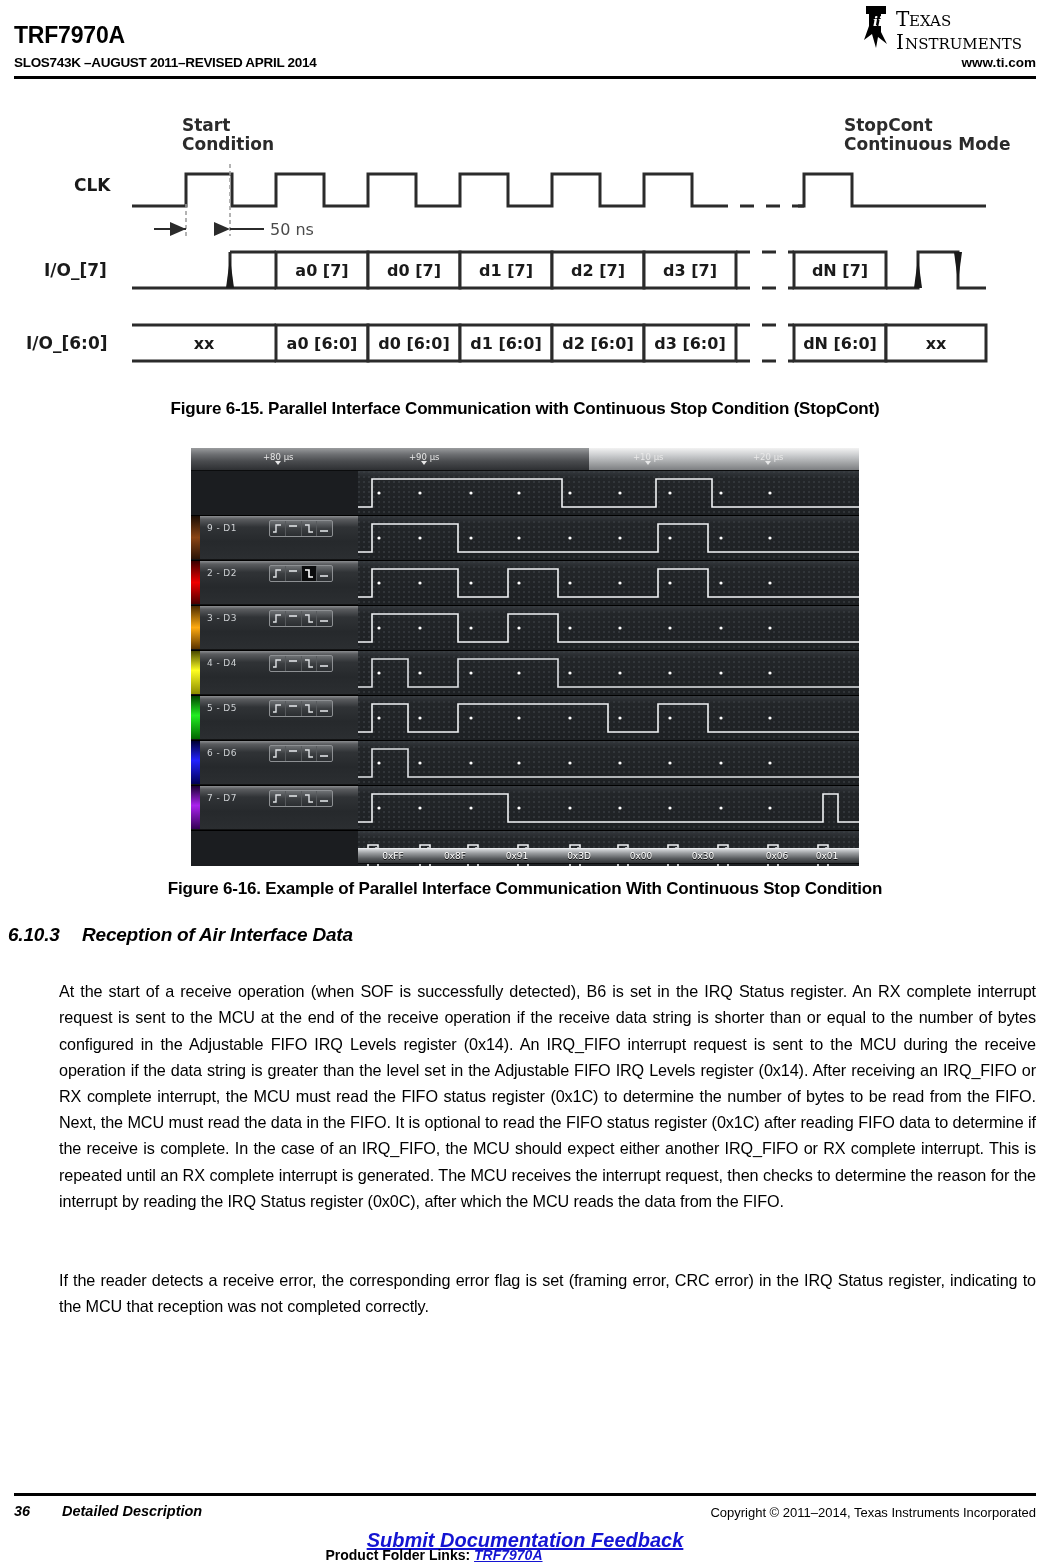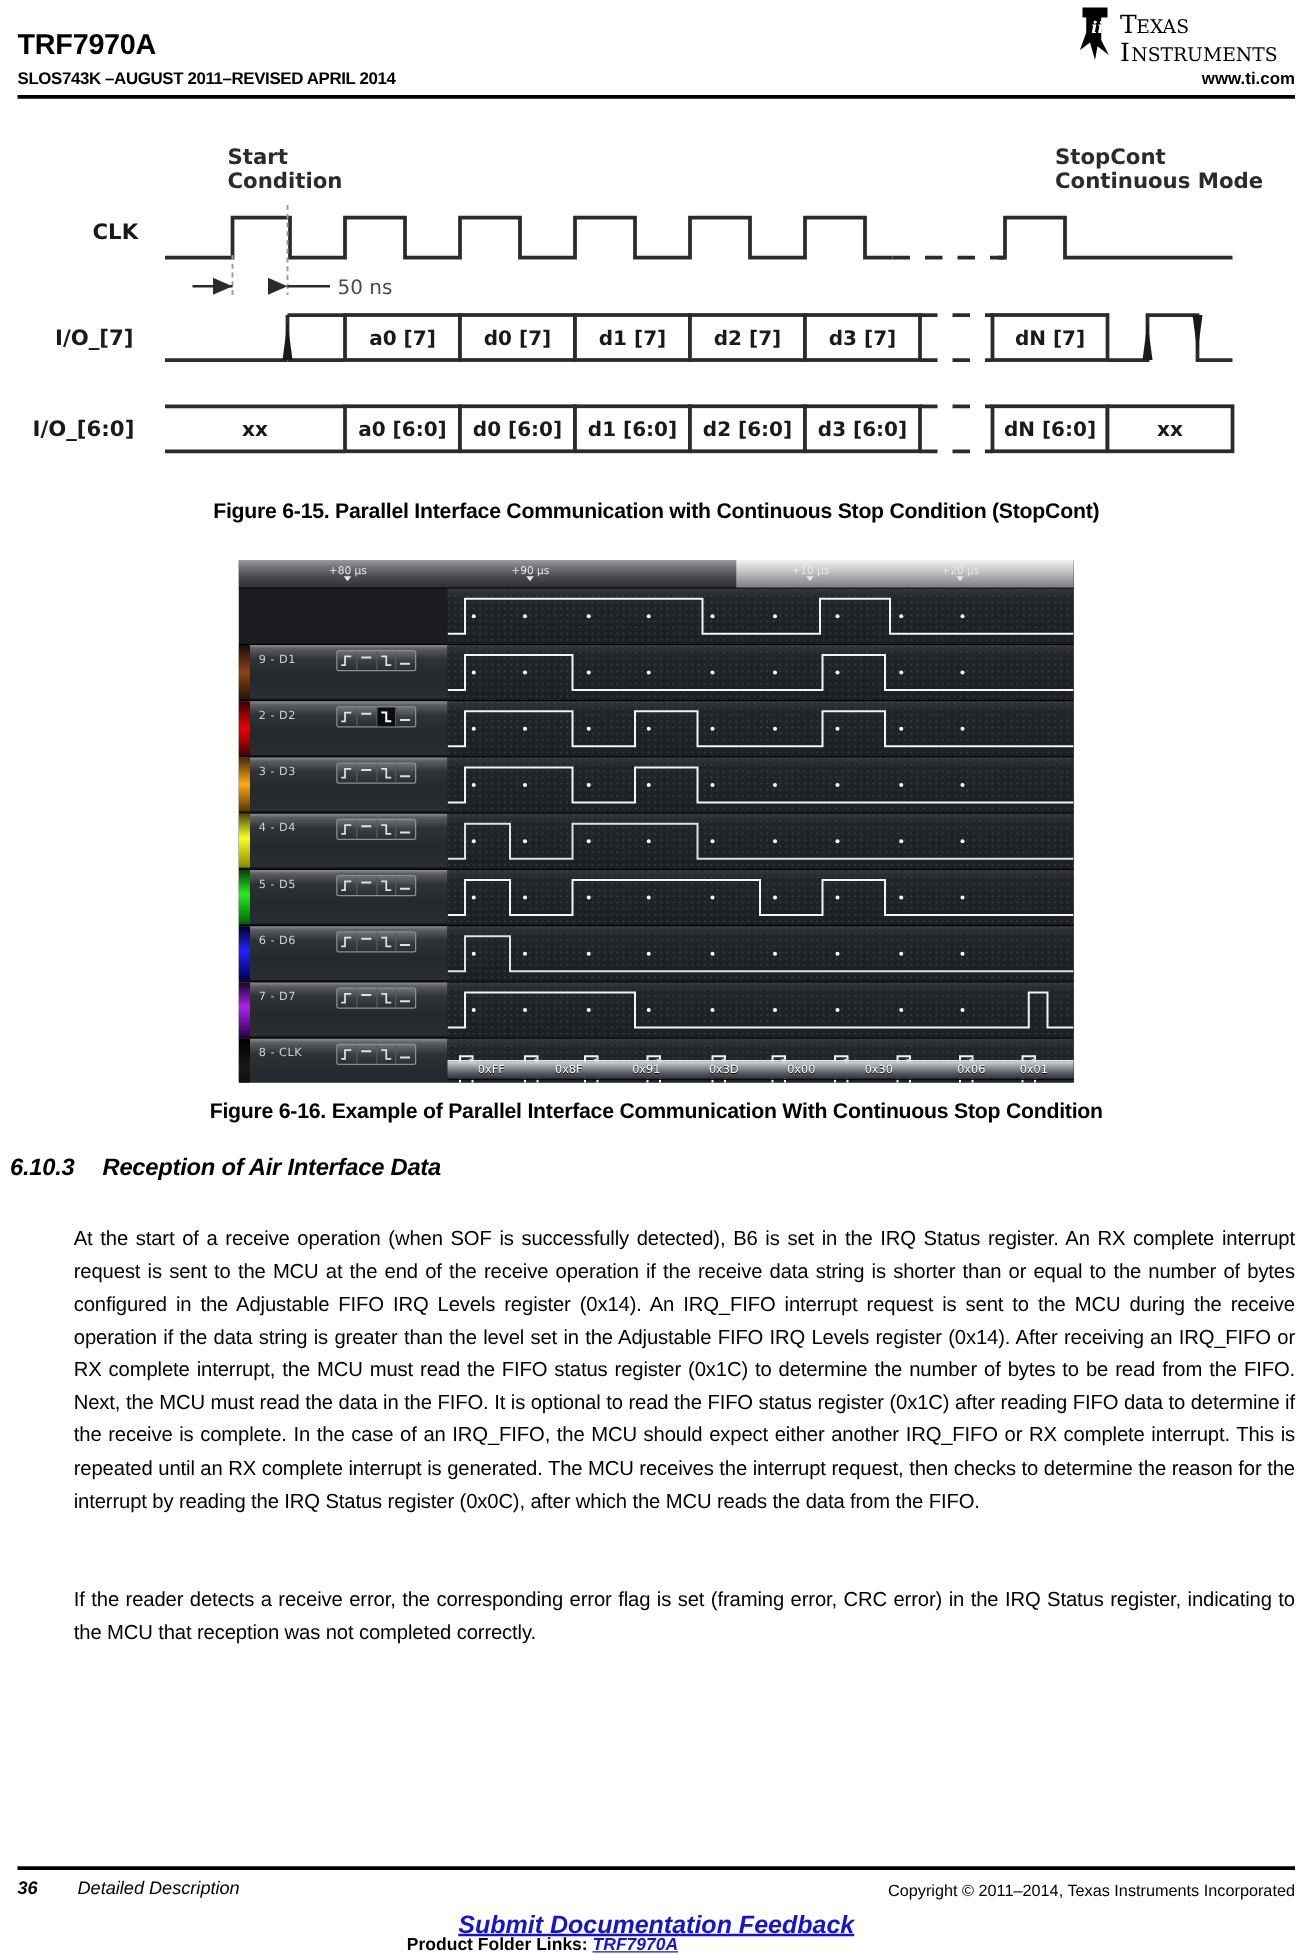--- a/index.html
+++ b/index.html
@@ -213,21 +213,21 @@
     position: absolute;
     left: 14px; top: 1503px;
     font-size: 14.5px;
     font-weight: bold;
     font-style: italic;
   }
   .foot-secname {
     position: absolute;
     left: 62px; top: 1503px;
     font-size: 14.5px;
-    font-weight: normal;
+    font-weight: bold;
     font-style: italic;
   }
   .foot-copy {
     position: absolute;
     right: 14px; top: 1505px;
     font-size: 13px;
   }
   .foot-submit {
     position: absolute;
     width: 1050px; left: 0; top: 1529px;
@@ -721,46 +721,20 @@
               <circle cx="262" cy="22" r="1.6"></circle>
             <circle cx="312" cy="22" r="1.6"></circle>
               <circle cx="363" cy="22" r="1.6"></circle>
               <circle cx="412" cy="22" r="1.6"></circle>
           </g>
         </svg>
       </div>
     </div>
 
     <div class="la-row clk">
-      <div class="la-label-pane">
-        <div class="la-swatch" style="background:linear-gradient(to bottom,#000 0%,#1a1a1a 50%,#000 100%);"></div>
-        <div class="la-chname">8 - CLK</div>
-        <div class="la-edgebtns">
-          <div class="eb">
-              <svg width="12" height="12" viewBox="0 0 12 12">
-                <path d="M2,10 L5,10 L5,3 L10,3" stroke="#dfe2e5" stroke-width="1.4" fill="none"></path>
-              </svg>
-            </div>
-          <div class="eb">
-              <svg width="12" height="12" viewBox="0 0 12 12">
-                <path d="M2,4 L10,4" stroke="#dfe2e5" stroke-width="1.6" fill="none"></path>
-              </svg>
-            </div>
-          <div class="eb">
-              <svg width="12" height="12" viewBox="0 0 12 12">
-                <path d="M2,3 L6,3 L6,10 L10,10" stroke="#dfe2e5" stroke-width="1.4" fill="none"></path>
-              </svg>
-            </div>
-          <div class="eb">
-              <svg width="12" height="12" viewBox="0 0 12 12">
-                <path d="M2,9 L10,9" stroke="#dfe2e5" stroke-width="1.6" fill="none"></path>
-              </svg>
-            </div>
-        </div>
-      </div>
       <div class="la-wave-pane">
         <svg width="501" height="48" viewBox="0 0 501 48">
           <path d="M0,42 L10,42 L10,14 L20,14 L20,42 L62,42 L62,14 L72,14 L72,42
                    L110,42 L110,14 L120,14 L120,42 L160,42 L160,14 L170,14 L170,42
                    L212,42 L212,14 L222,14 L222,42 L260,42 L260,14 L270,14 L270,42
                    L310,42 L310,14 L320,14 L320,42 L360,42 L360,14 L370,14 L370,42
                    L410,42 L410,14 L420,14 L420,42 L460,42 L460,14 L470,14 L470,42 L501,42" stroke="#f2f4f6" stroke-width="1.6" fill="none"></path>
           <g fill="#b9bdc1">
             <path d="M17,16 l4,0 l-2,5 z"></path>
               <path d="M69,16 l4,0 l-2,5 z"></path>

